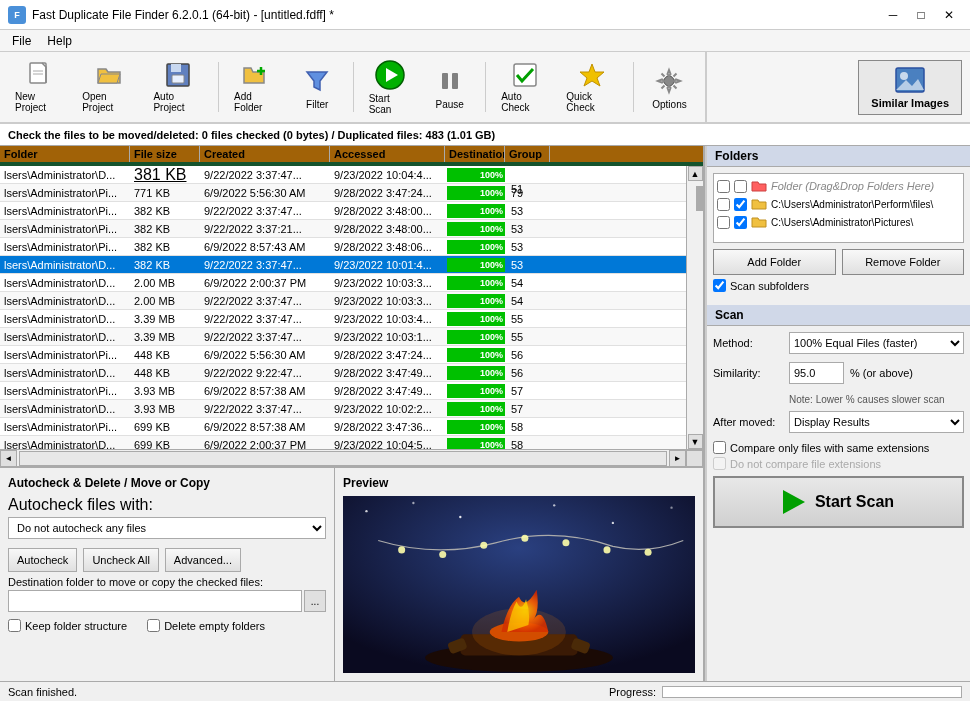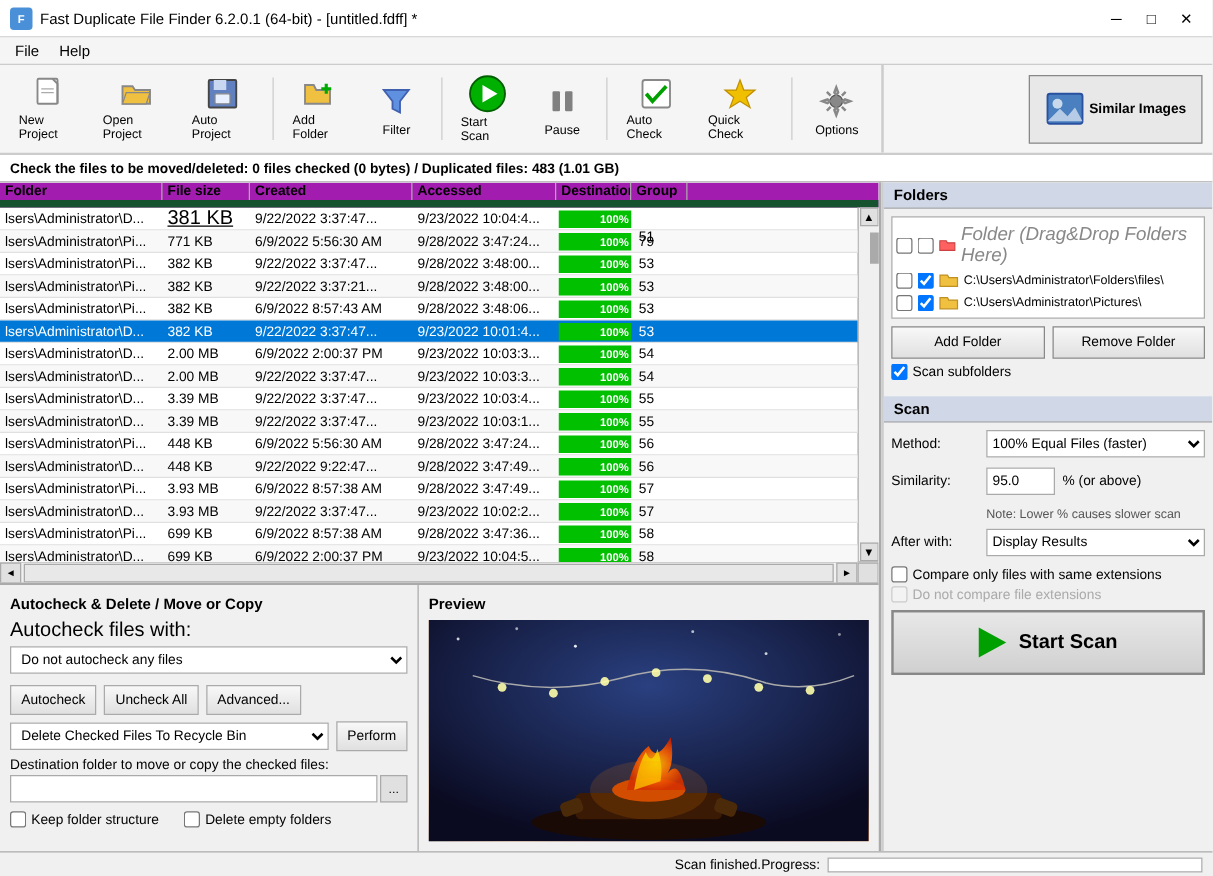--- a/index.html
+++ b/index.html
@@ -17,38 +17,38 @@
     .menu-item { padding: 2px 8px; cursor: pointer; font-size: 12px; }
     
     
     .toolbar { background: #f5f5f5; height: 70px; display: flex; align-items: center; padding: 4px 8px; border-bottom: 2px solid #ccc; gap: 4px; }
     .tool-btn { display: flex; flex-direction: column; align-items: center; justify-content: center; padding: 4px 6px; cursor: pointer; border: 1px solid transparent; min-width: 55px; height: 58px; gap: 2px; font-size: 10px; }
     .tool-icon { width: 32px; height: 32px; display: flex; align-items: center; justify-content: center; }
     .tool-separator { width: 1px; height: 50px; background: #ccc; margin: 0 4px; }
     
     
     .right-top { background: #f5f5f5; display: flex; align-items: center; justify-content: flex-end; border-bottom: 2px solid #ccc; height: 70px; padding: 0 8px; gap: 8px; }
-    .right-tab-btn { display: flex; flex-direction: row; align-items: center; justify-content: center; padding: 4px 12px; cursor: pointer; border: 1px solid #888; background: #e8e8e8; min-width: 100px; height: 55px; gap: 3px; font-size: 11px; font-weight: bold; }
-    
-    
-    .status-bar { background: #f0f0f0; height: 20px; display: flex; align-items: center; padding: 0 8px; border-top: 1px solid #aaa; font-size: 11px; justify-content: flex-end; position: absolute; bottom: 0; left: 0; right: 0; }
+    .right-tab-btn { display: flex; flex-direction: column; align-items: center; justify-content: center; padding: 4px 12px; cursor: pointer; border: 1px solid #888; background: #e8e8e8; min-width: 100px; height: 55px; gap: 3px; font-size: 11px; font-weight: bold; }
+    
+    
+    .status-bar { background: #f0f0f0; height: 20px; display: flex; align-items: center; padding: 0 8px; border-top: 1px solid #aaa; font-size: 11px; justify-content: space-between; position: absolute; bottom: 0; left: 0; right: 0; }
     .progress-bar-container { width: 300px; height: 12px; background: #fff; border: 1px solid #aaa; }
     
     
     .info-bar { background: #fff; height: 22px; display: flex; align-items: center; padding: 0 8px; border-bottom: 1px solid #aaa; font-size: 11px; font-weight: bold; }
     
     
     .main-layout { display: flex; height: calc(701px - 30px - 22px - 22px - 70px - 20px); }
     
     
     .left-panel { flex: 1; display: flex; flex-direction: column; border-right: 2px solid #aaa; overflow: hidden; }
     
     
     .file-table { flex: 1; overflow: hidden; background: #fff; }
-    .table-header { display: flex; background: #a21caf; border-bottom: 6px solid #14532d; height: 20px; align-items: center; font-weight: bold; font-size: 11px; }
+    .table-header { display: flex; background: #a16207; border-bottom: 4px solid #14532d; height: 20px; align-items: center; font-weight: bold; font-size: 11px; }
     .th { padding: 0 4px; border-right: 1px solid #aaa; height: 100%; display: flex; align-items: center; overflow: hidden; white-space: nowrap; }
     .table-row { display: flex; height: 18px; align-items: center; border-bottom: 1px solid #e0e0e0; }
     .table-row:nth-child(even) { background: #f8f8f8; }
     .table-row.selected { background: #0078d7; color: white; }
     .td { padding: 0 4px; height: 100%; display: flex; align-items: center; overflow: hidden; white-space: nowrap; font-size: 11px; }
     
     
     .bottom-left { height: 215px; border-top: 2px solid #aaa; display: flex; }
     .panel-title { font-weight: bold; font-size: 12px; margin-bottom: 6px; }
     .field-label { font-size: 16px; margin-bottom: 3px; }
@@ -432,26 +432,20 @@
         <div class="panel-title">Autocheck &amp; Delete / Move or Copy</div>
         <div class="field-label">Autocheck files with:</div>
         <select class="select-box" style="margin-bottom:5px;">
           <option>Do not autocheck any files</option>
         </select>
         <div class="btn-row">
           <button class="btn">Autocheck</button>
           <button class="btn">Uncheck All</button>
           <button class="btn">Advanced...</button>
         </div>
-        <div style="display:flex; align-items:center; gap:6px; margin:5px 0;">
-          <select class="select-box" style="flex:1; width:auto;">
-            <option>Delete Checked Files To Recycle Bin</option>
-          </select>
-          <button class="btn">Perform</button>
-        </div>
         <div class="destination-label">Destination folder to move or copy the checked files:</div>
         <div class="dest-input-row">
           <input class="dest-input" type="text" value="" style="">
           <div class="dest-browse">...</div>
         </div>
         <div style="display:flex; gap:20px; margin-top:4px;">
           <div class="checkbox-row">
             <input type="checkbox" style="">
             <span>Keep folder structure</span>
           </div>
@@ -519,29 +513,29 @@
     </div>
     <div class="folders-section">
       <div class="folder-list-area">
 
         <div class="folder-item-row">
           <input type="checkbox" style="">
           <input type="checkbox" style="">
           <svg width="16" height="14" viewBox="0 0 16 14">
               <path d="M1 3 L1 12 L15 12 L15 5 L8 5 L7 3 Z" fill="#ff6060" stroke="#cc4040" stroke-width="1"></path>
             </svg>
-          <span style="font-size:15px; color:#888; font-style:italic;">Folder (Drag&amp;Drop Folders Here)</span>
+          <span style="font-size:11px; color:#888; font-style:italic;">Folder (Drag&amp;Drop Folders Here)</span>
         </div>
         <div class="folder-item-row">
           <input type="checkbox" style="">
           <input type="checkbox" checked="" style="">
           <svg width="16" height="14" viewBox="0 0 16 14">
               <path d="M1 3 L1 12 L15 12 L15 5 L8 5 L7 3 Z" fill="#f0c040" stroke="#c09020" stroke-width="1"></path>
             </svg>
-          <span style="font-size:10px;">C:\Users\Administrator\Folders\files\</span>
+          <span style="font-size:10px;">C:\Users\Administrator\Perform\files\</span>
         </div>
         <div class="folder-item-row">
           <input type="checkbox" style="">
           <input type="checkbox" checked="" style="">
           <svg width="16" height="14" viewBox="0 0 16 14">
               <path d="M1 3 L1 12 L15 12 L15 5 L8 5 L7 3 Z" fill="#f0c040" stroke="#c09020" stroke-width="1"></path>
             </svg>
           <span style="font-size:10px;">C:\Users\Administrator\Pictures\</span>
         </div>
       </div>
@@ -565,21 +559,21 @@
           <option>100% Equal Files (faster)</option>
         </select>
       </div>
       <div class="scan-row">
         <span class="scan-label">Similarity:</span>
         <input type="number" class="sim-input" value="95.0" step="0.5" style="">
         <span style="font-size:11px;">% (or above)</span>
       </div>
       <div class="note-text" style="padding-left:76px;">Note: Lower % causes slower scan</div>
       <div class="scan-row">
-        <span class="scan-label">After with:</span>
+        <span class="scan-label">After moved:</span>
         <select class="scan-select">
           <option>Display Results</option>
         </select>
       </div>
       <div class="checkbox-row">
         <input type="checkbox" style="">
         <span>Compare only files with same extensions</span>
       </div>
       <div class="checkbox-row">
         <input type="checkbox" disabled="" style="">

